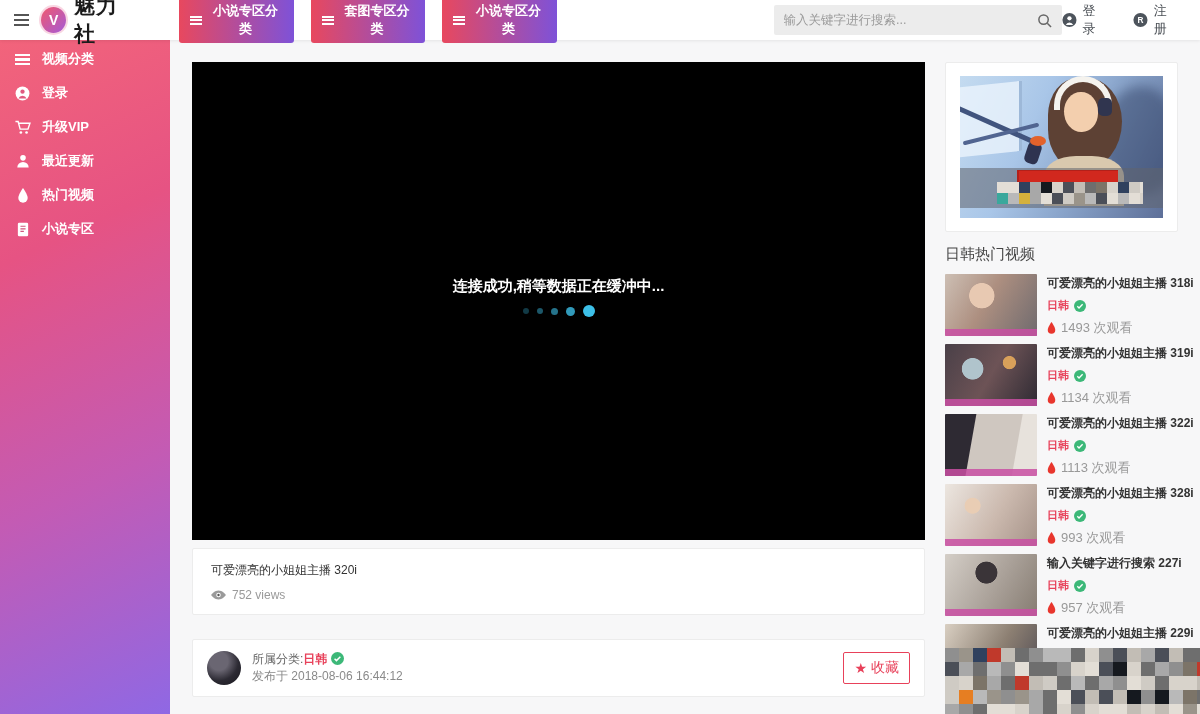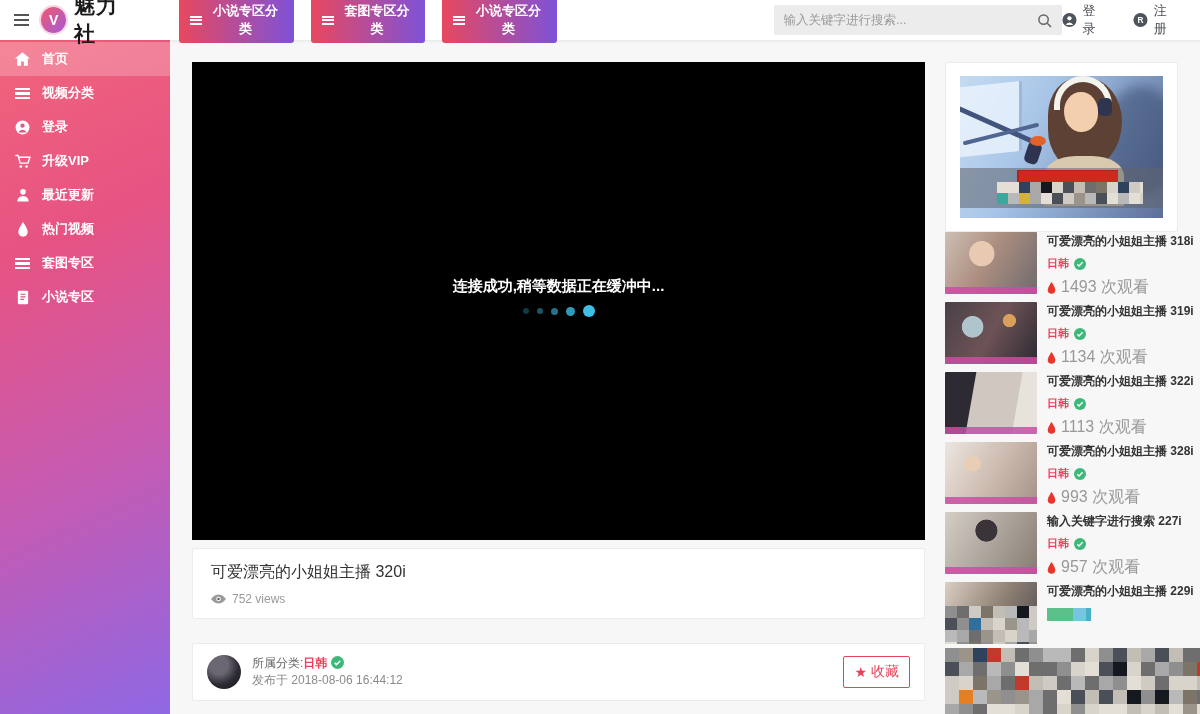--- a/index.html
+++ b/index.html
@@ -46,21 +46,21 @@
   .loader { position:absolute; top:243px; left:0; right:0; display:flex; justify-content:center; align-items:center; gap:8px; }
   .loader i { display:block; border-radius:50%; background:#3dc0e8; }
   .loader i:nth-child(1){ width:6px;height:6px;opacity:.3; }
   .loader i:nth-child(2){ width:6px;height:6px;opacity:.45; }
   .loader i:nth-child(3){ width:7px;height:7px;opacity:.6; }
   .loader i:nth-child(4){ width:9px;height:9px;opacity:.8; }
   .loader i:nth-child(5){ width:12px;height:12px;opacity:1; }
 
   .card { background:#fff; border:1px solid #ececec; border-radius:2px; }
   .title-card { margin-top:8px; padding:13px 18px 12px; }
-  .vid-title { font-size:16px; color:#333; }
+  .vid-title { font-size:12px; color:#333; }
   .views-row { margin-top:9px; display:flex; align-items:center; gap:6px; color:#9a9a9a; font-size:12px; }
 
   .meta-card { margin-top:24px; padding:11px 14px; display:flex; align-items:center; }
   .avatar { width:34px; height:34px; border-radius:50%; flex:none; margin-right:11px;
             background:radial-gradient(circle at 35% 30%, #6a6672 0 28%, #2c2a33 60%, #17161c 100%); }
   .meta-lines { font-size:12px; color:#666; line-height:17px; }
   .meta-lines .cat { color:#e8415a; font-weight:bold; }
   .meta-lines .pub { color:#8a8a8a; }
   .fav-btn { margin-left:auto; display:flex; align-items:center; gap:4px; border:1px solid #e8415a; color:#e8415a;
              background:#fff; font-size:14px; padding:6px 10px; border-radius:2px; cursor:pointer; }
@@ -97,21 +97,21 @@
   .thumb .strip { position:absolute; left:0; right:0; bottom:0; height:7px; background:rgba(201,79,163,.85); }
   .t1 { background:radial-gradient(circle at 40% 35%,#e8c9b2 0 18%,transparent 19%),linear-gradient(120deg,#cdbfb4,#ad8f80 45%,#6f6a6e); }
   .t2 { background:radial-gradient(circle at 70% 30%,#d8a05a 0 8%,transparent 9%),radial-gradient(circle at 30% 40%,#b0c4cc 0 14%,transparent 15%),linear-gradient(120deg,#4a4048,#6d5356 50%,#2e2a33); }
   .t3 { background:linear-gradient(100deg,#2e2a33 0 30%,#cfc7c0 31% 75%,#e7e2dc 76%); }
   .t4 { background:radial-gradient(circle at 30% 35%,#e9cdb4 0 10%,transparent 11%),linear-gradient(120deg,#ece6e0,#cbb9ae 55%,#a59288); }
   .t5 { background:radial-gradient(circle at 45% 30%,#3a3438 0 16%,transparent 17%),linear-gradient(120deg,#d4cec7,#aaa199 55%,#867c72); }
   .t6 { background:linear-gradient(120deg,#d9cfc2,#8c7f72 55%,#4e4a52); }
   .v-info { padding-top:1px; }
   .v-title { font-size:12px; font-weight:bold; color:#333; white-space:nowrap; }
   .v-cat { margin-top:6px; display:flex; align-items:center; gap:5px; font-size:11px; color:#e8415a; font-weight:bold; }
-  .v-views { margin-top:6px; display:flex; align-items:center; gap:5px; font-size:16px; color:#999; }
+  .v-views { margin-top:6px; display:flex; align-items:center; gap:5px; font-size:13px; color:#999; }
   #thumb6-mosaic { left:0; bottom:0; width:100%; height:38px; }
   #chip-mosaic { position:relative; margin-top:8px; width:44px; height:13px; }
   #bottom-mosaic { left:0; top:608px; width:255px; height:66px; z-index:6; }
 </style>
 </head>
 <body>
 
 <div class="page">
 
   <header>
@@ -155,28 +155,20 @@
           <text x="9" y="12.5" font-size="10" font-weight="bold" fill="#fff" text-anchor="middle" font-family="Liberation Sans,sans-serif">R</text>
         </svg>
         <span>注册</span>
       </a>
     </div>
   </header>
 
   <div class="body">
 
     <nav class="sidebar">
-      <div class="side-item active">
-        <span class="side-icon">
-          <svg width="15" height="14" viewBox="0 0 18 16">
-              <path d="M9 0L0 7.4h2.6V16h4.7v-5h3.4v5h4.7V7.4H18z" fill="#fff"></path>
-            </svg>
-        </span>
-        <span class="lbl">首页</span>
-      </div>
       <div class="side-item">
         <span class="side-icon">
             <span class="bars-w"></span>
           </span>
         <span class="lbl">视频分类</span>
       </div>
       <div class="side-item">
         <span class="side-icon">
           <svg width="15" height="15" viewBox="0 0 16 16">
             <circle cx="8" cy="8" r="7.4" fill="#fff"></circle>
@@ -205,26 +197,20 @@
         </span>
         <span class="lbl">最近更新</span>
       </div>
       <div class="side-item">
         <span class="side-icon">
           <svg width="12" height="15" viewBox="0 0 12 16">
             <path d="M6 0C6 0 1 7 1 10.6A5 5 0 0 0 11 10.6C11 7 6 0 6 0Z" fill="#fff"></path>
           </svg>
         </span>
         <span class="lbl">热门视频</span>
-      </div>
-      <div class="side-item">
-        <span class="side-icon">
-            <span class="bars-w"></span>
-          </span>
-        <span class="lbl">套图专区</span>
       </div>
       <div class="side-item">
         <span class="side-icon">
           <svg width="12" height="15" viewBox="0 0 14 16">
             <rect x="1" y="0" width="12" height="16" rx="1.5" fill="#fff"></rect>
             <path d="M4 4.2h6M4 7.2h6M4 10.2h4" stroke="#d0577e" stroke-width="1.4"></path>
           </svg>
         </span>
         <span class="lbl">小说专区</span>
       </div>
@@ -316,20 +302,21 @@
               <i style="left:88px;top:11px;width:11px;height:11px;background:#b9b9b9"></i>
               <i style="left:99px;top:11px;width:11px;height:11px;background:#4b4f58"></i>
               <i style="left:110px;top:11px;width:11px;height:11px;background:#e3ded6"></i>
               <i style="left:121px;top:11px;width:11px;height:11px;background:#b9b9b9"></i>
               <i style="left:132px;top:11px;width:11px;height:11px;background:#e3ded6"></i>
               <i style="left:143px;top:11px;width:11px;height:11px;background:#d8d3cb"></i>
             </div>
         </div>
       </div>
 
+      <div class="sec-title">日韩热门视频</div>
 
       <div class="v-item">
         <div class="thumb t1">
             <div class="strip"></div>
           </div>
         <div class="v-info">
           <div class="v-title">可爱漂亮的小姐姐主播 318i</div>
           <div class="v-cat">
               <span>日韩</span>
             <svg width="12" height="12" viewBox="0 0 16 16">

